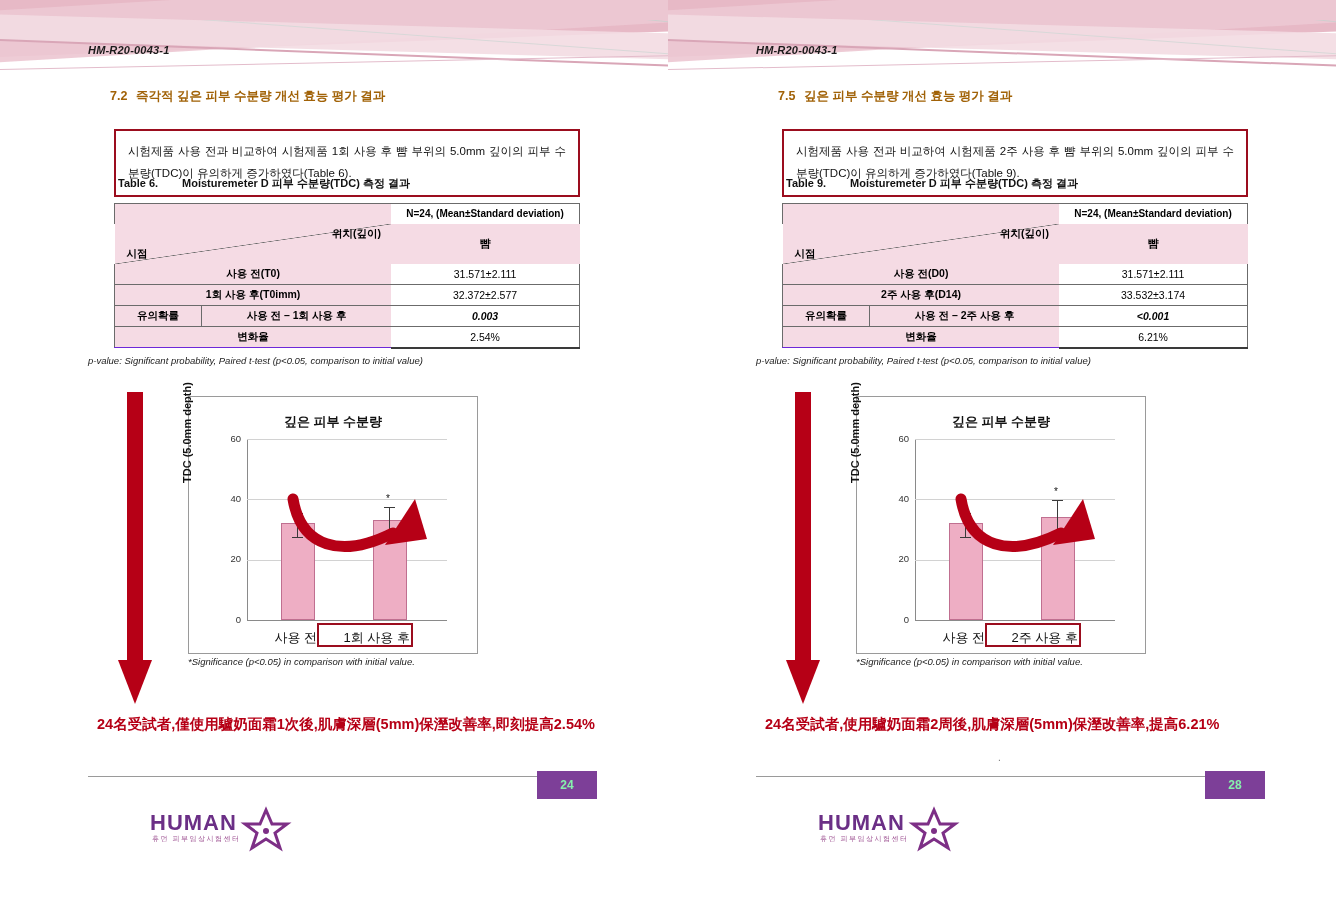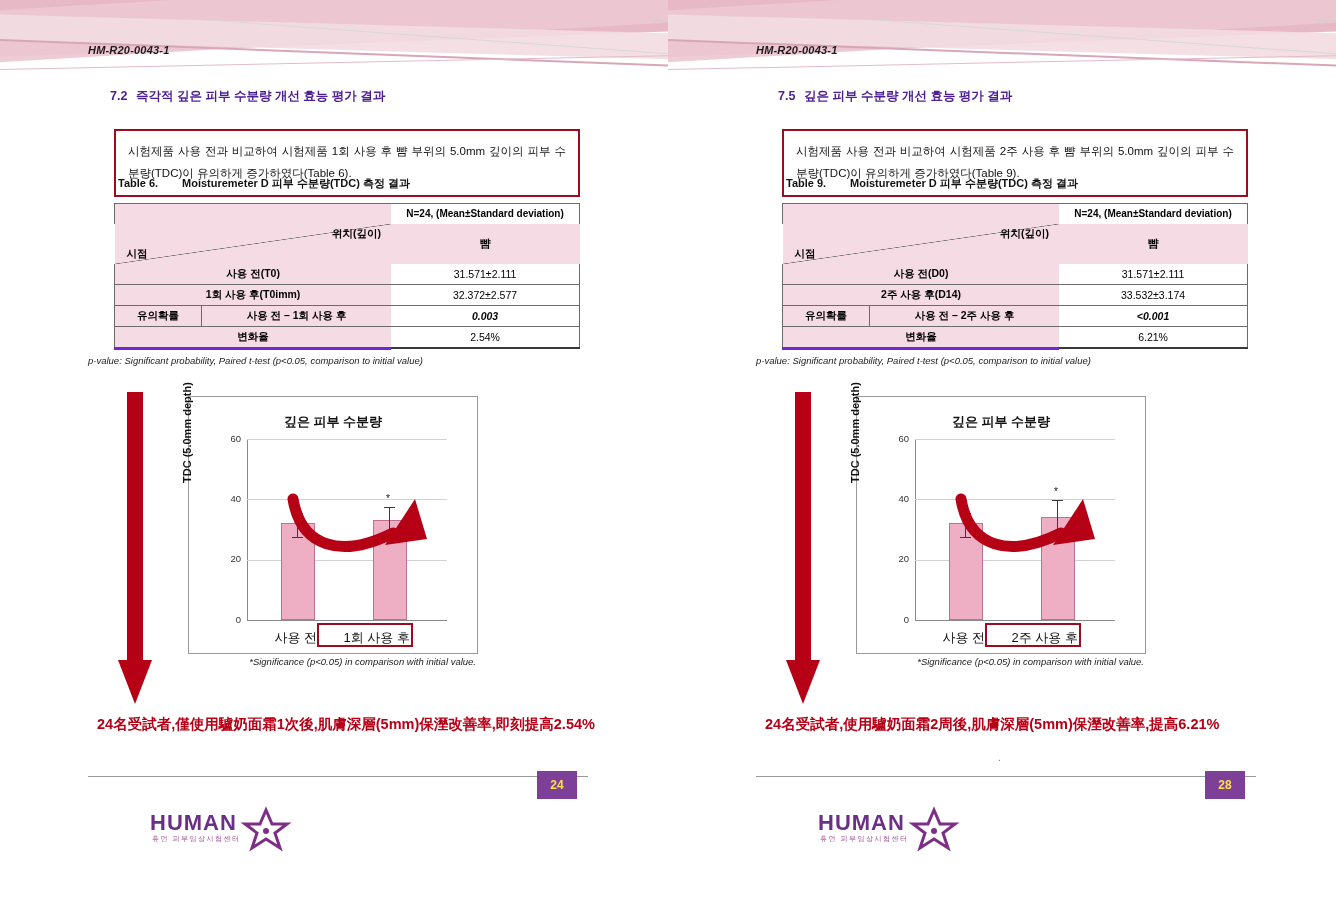--- a/index.html
+++ b/index.html
@@ -30,21 +30,21 @@
   .diag .d2{position:absolute;top:10px;left:-30px;width:760px;height:1px;background:#d8d8d8;transform:rotate(4.2deg);}
 
   .hdr-code{
     position:absolute;top:44px;left:88px;
     font-style:italic;font-weight:bold;font-size:11px;color:#1a1a1a;
     letter-spacing:.2px;
   }
 
   .sec-title{
     position:absolute;top:88px;left:110px;
-    font-size:12.5px;font-weight:bold;color:#4c1d95;
+    font-size:12.5px;font-weight:bold;color:#a16207;
   }
   .sec-title .num{display:inline-block;min-width:26px;}
 
   .callout{
     position:absolute;top:113px;left:114px;width:466px;
     border:2px solid #9b0d1e;
     padding:9px 12px 11px 12px;
     box-sizing:border-box;
     background:#fff;
     margin-top:16px;
@@ -81,21 +81,21 @@
     text-align:center;font-weight:bold;font-size:11px;
   }
   .drow td{height:20px;font-size:10.5px;}
   .drow .lab{background:#f5dbe4;border-left:1px solid #6b6b6b;border-bottom:1px solid #6b6b6b;text-align:center;font-weight:bold;}
   .drow .val{background:#fff;border-right:1px solid #6b6b6b;border-bottom:1px solid #6b6b6b;text-align:center;}
   .prow td{height:20px;font-size:10.5px;}
   .prow .p1{background:#f5dbe4;border-left:1px solid #6b6b6b;border-bottom:1px solid #6b6b6b;text-align:center;font-weight:bold;width:86px;}
   .prow .p2{background:#f5dbe4;border-bottom:1px solid #6b6b6b;border-left:1px solid #6b6b6b;text-align:center;font-weight:bold;}
   .prow .p3{background:#fff;border-right:1px solid #6b6b6b;border-bottom:1px solid #6b6b6b;text-align:center;font-weight:bold;font-style:italic;}
   .crow td{height:20px;font-size:10.5px;}
-  .crow .lab{background:#f5dbe4;border-left:1px solid #6b6b6b;border-bottom:3px solid #6d28d9;text-align:center;font-weight:bold;margin-left:48px;}
+  .crow .lab{background:#f5dbe4;border-left:1px solid #6b6b6b;border-bottom:1px solid #6d28d9;text-align:center;font-weight:bold;margin-left:48px;}
   .crow .val{background:#fff;border-right:1px solid #6b6b6b;border-bottom:2px solid #3a3a3a;text-align:center;}
 
   .pnote{
     position:absolute;top:355px;left:88px;
     font-size:9.5px;font-style:italic;color:#222;
   }
 
   
   .chartbox{
     position:absolute;top:396px;left:188px;width:288px;height:256px;
@@ -116,38 +116,38 @@
   .gridline{position:absolute;left:0;width:200px;height:1px;background:#d2d2d2;}
   .ytick{position:absolute;left:-28px;font-size:9.5px;color:#333;width:22px;text-align:right;}
   .bar{position:absolute;bottom:1px;width:32px;background:#eeaec4;border:1px solid #c06f90;}
   .errbar{position:absolute;width:1px;background:#3a3a3a;}
   .errcap{position:absolute;width:11px;height:1px;background:#3a3a3a;}
   .star{position:absolute;font-size:10px;color:#111;}
   .xlab{position:absolute;font-size:13px;color:#111;text-align:right;width:90px;}
   .xlab-box{position:absolute;border:2px solid #9b0d1e;box-sizing:border-box;}
   .arc{position:absolute;left:40px;top:54px;width:160px;height:72px;}
   .foot-note{
-    position:absolute;top:656px;left:188px;width:288px;text-align:right;
+    position:absolute;top:656px;left:188px;width:288px;text-align:left;
     font-size:9.5px;font-style:italic;color:#222;
   }
 
   
   .redarrow{position:absolute;left:118px;top:392px;width:34px;height:312px;}
 
   .summary{
     position:absolute;left:97px;top:710px;width:520px;
     font-size:14.5px;font-weight:bold;color:#b60016;line-height:28px;
   }
   .summary.wide{width:540px;}
   .dot{position:absolute;left:330px;top:752px;font-size:10px;color:#777;}
 
   .footline{position:absolute;left:88px;top:776px;width:500px;height:1px;background:#9a9a9a;}
   .pagenum{
-    position:absolute;left:537px;top:771px;width:40px;height:28px;
-    background:#7d3f98;color:#fde047;font-size:12px;font-weight:bold;
+    position:absolute;left:537px;top:771px;width:60px;height:28px;
+    background:#7d3f98;color:#86efac;font-size:12px;font-weight:bold;
     display:flex;align-items:center;justify-content:center;
   }
 
   .logo{position:absolute;left:92px;top:806px;width:200px;height:48px;text-align:right;}
   .logo .txt{position:absolute;left:58px;top:4px;font-size:22px;font-weight:bold;color:#6b2f86;letter-spacing:1px;}
   .logo .sub{position:absolute;left:60px;top:28px;font-size:7px;color:#9b4d8f;letter-spacing:1.5px;}
 </style>
 </head>
 <body>
 

